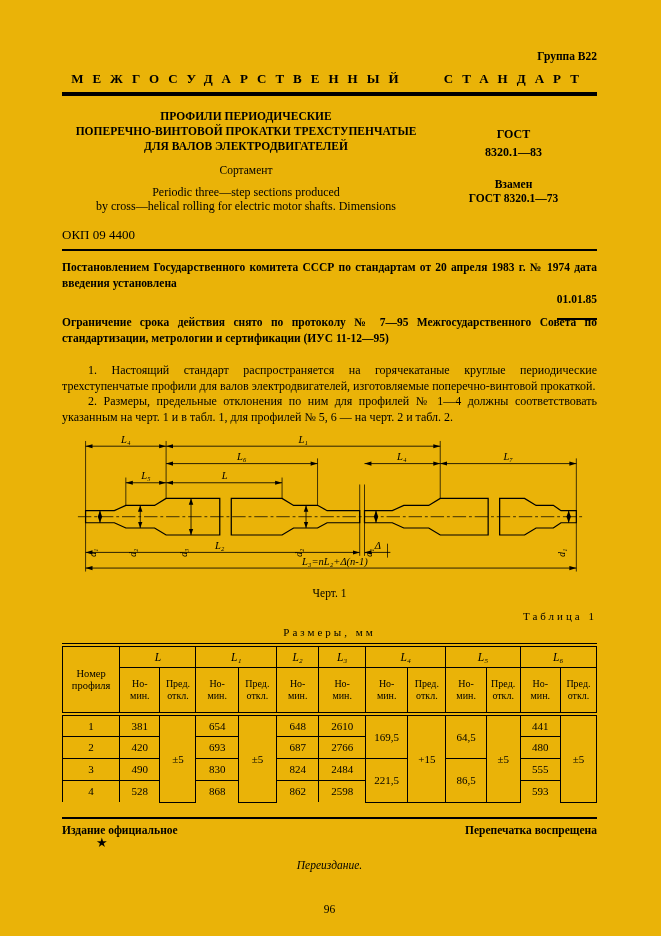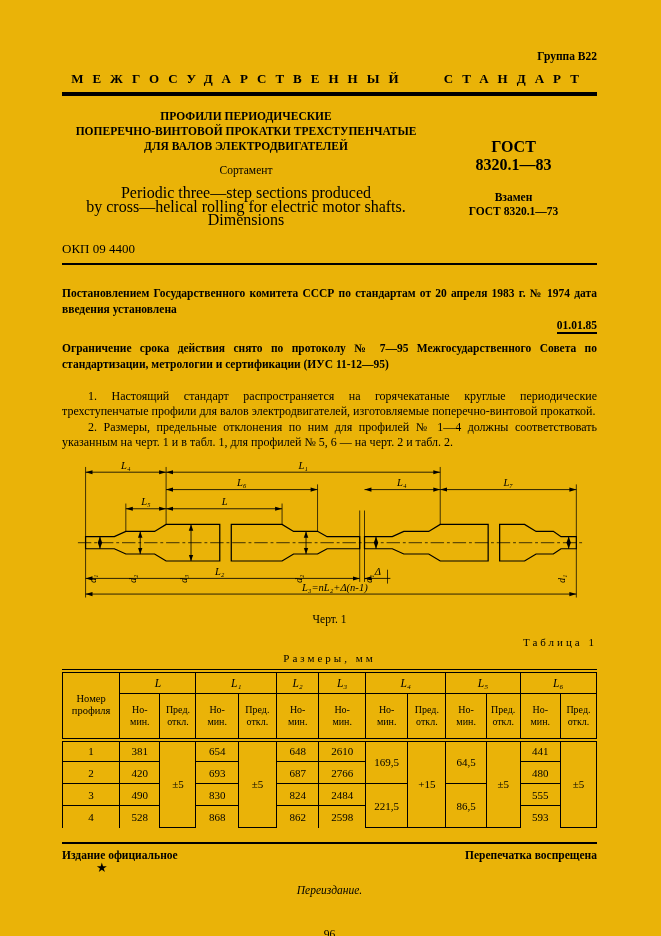--- a/index.html
+++ b/index.html
@@ -22,29 +22,29 @@
     white-space:nowrap;
   }
   .rule-thick { height:4px; background:#000; margin-top:5px; }
   .rule-thin  { height:2px; background:#000; }
   
   .title-block { display:flex; margin-top:13px; }
   .title-left  { width:368px; text-align:center; }
   .title-right { flex:1; text-align:center; }
   .title-ru div { font-weight:bold; font-size:11.5px; line-height:15px; }
   .subtitle { font-weight:normal; font-size:11.5px; margin-top:10px; }
-  .title-en { margin-top:10px; font-size:16px; line-height:13.5px; }
-  .gost-desig { margin-top:29px; font-weight:bold; font-size:16px; line-height:18px; }
+  .title-en { margin-top:10px; font-size:12px; line-height:13.5px; }
+  .gost-desig { margin-top:16px; font-weight:bold; font-size:12px; line-height:18px; }
   .replaces { margin-top:16px; font-weight:bold; font-size:11.5px; line-height:14px; }
   .okp { margin-top:14px; font-size:13px; }
   .okp-rule { margin-top:6px; }
   
-  .decree { margin-top:20px; font-weight:bold; font-size:11.5px; line-height:16px; text-align:justify; }
+  .decree { margin-top:8px; font-weight:bold; font-size:11.5px; line-height:16px; text-align:justify; }
   .eff-date { text-align:right; font-weight:bold; font-size:11.5px; margin-top:2px; }
-  .eff-date span { border-bottom:2px solid #000; padding-bottom:1px; }
+  .eff-date span { border-bottom:2px solid #000; padding-bottom:13px; }
   .limitation { margin-top:9px; font-weight:bold; font-size:11.5px; line-height:16px; text-align:justify; }
   
   .bodytext { margin-top:17px; }
   .bodytext p { margin:0; font-size:12px; line-height:15.5px; text-align:justify; text-indent:26px; }
   
   .figure { margin-top:9px; text-align:center; }
   .figure svg { display:block; margin:0 auto; }
   .fig-caption { text-align:center; font-size:11.5px; margin-top:5px; }
   .dim-label { font-style:italic; font-size:11px; fill:#000; font-family:"Liberation Serif","DejaVu Serif",serif; }
   

